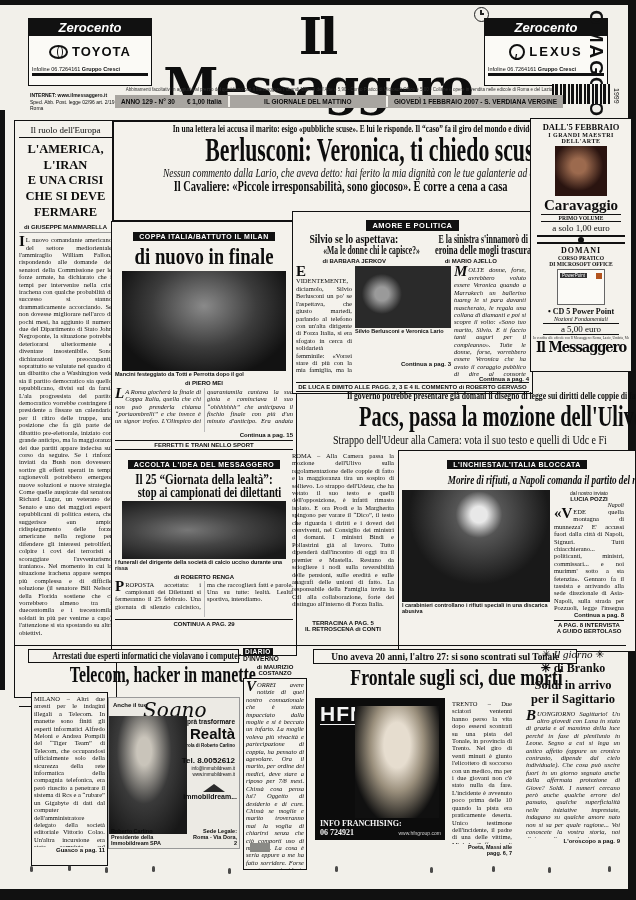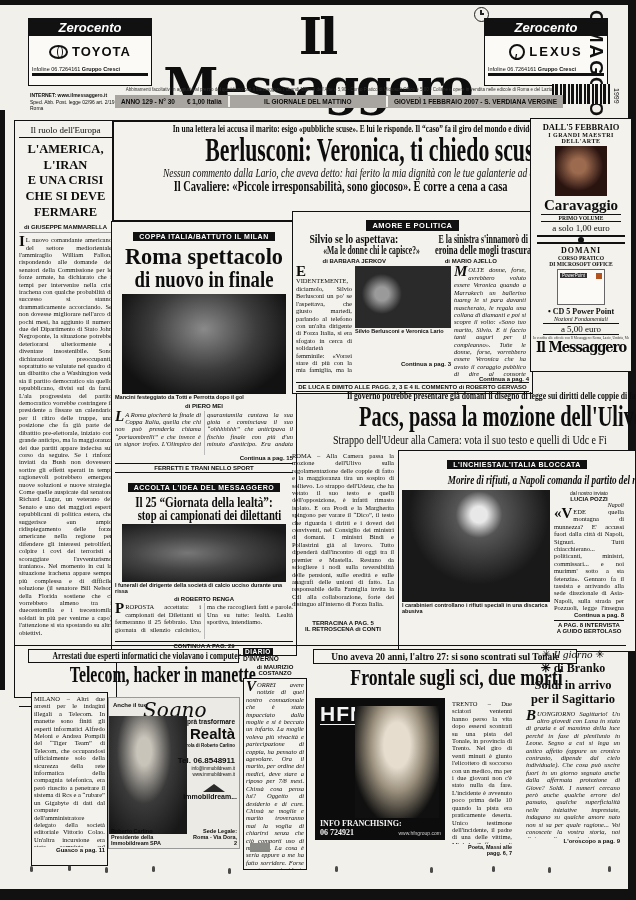--- a/index.html
+++ b/index.html
@@ -116,21 +116,20 @@
   <div class="abs box2" style="left:112px;top:120px;width:411px;height:94px;padding:2px 4px">
     <div class="center" style="font-weight:bold;font-size:9.5px"><span class="cx" style="transform:scaleX(.78)">In una lettera lei accusa il marito: esigo «pubbliche scuse». E lui le risponde. Il “caso” fa il giro del mondo e divide i politici</span></div>
     <div class="center" style="font-size:33px;font-weight:bold;line-height:1"><span class="cx" style="transform:scaleX(.66)">Berlusconi: Veronica, ti chiedo scusa</span></div>
     <div class="center" style="font-size:11.5px;font-style:italic"><span class="cx" style="transform:scaleX(.82)">Nessun commento dalla Lario, che aveva detto: hai ferito la mia dignità con le tue galanterie ad altre donne</span></div>
     <div class="center" style="font-size:14px;font-weight:bold"><span class="cx" style="transform:scaleX(.75)">Il Cavaliere: «Piccole irresponsabilità, sono giocoso». E corre a cena a casa</span></div>
   </div>
 
   <div class="abs box" style="left:111px;top:221px;width:178px;height:427px;padding:3px">
     <div class="center"><span class="tag" style="font-size:7px">COPPA ITALIA/BATTUTO IL MILAN</span></div>
     <div class="hl" style="font-size:24px;margin-top:2px">
-      <div><span class="cx" style="transform:scaleX(.93)">Roma spettacolo</span></div>
       <div><span class="cx" style="transform:scaleX(.78)">di nuovo in finale</span></div>
     </div>
     <div class="photo" style="width:164px;height:100px;margin:3px auto 0;background:radial-gradient(ellipse at 50% 35%,#8a8a8a 0%,#3c3c3c 45%,#121212 80%)"></div>
     <div class="caption">Mancini festeggiato da Totti e Perrotta dopo il gol</div>
     <div class="byline" style="margin-top:3px">di PIERO MEI</div>
     <div class="body-txt twocol dropcap" style="height:44px;margin-top:2px;font-style:italic">LA Roma giocherà la finale di Coppa Italia, quella che chi non può prenderla chiama “portaombrelli” e che invece è un signor trofeo. L'Olimpico dei quarantamila cantava la sua gioia e cominciava il suo “ohhhhhhh” che anticipava il fischio finale con più d'un minuto d'anticipo. Era andata così: Massimo Oddo era appena entrato, due minuti, in bianco Milan, numero 44 sul campo.</div>
     <div class="cont">Continua a pag. 15</div>
     <div class="ref rule-t rule-b" style="padding:1px 0;margin-top:2px">FERRETTI E TRANI NELLO SPORT</div>
     <div class="center" style="margin-top:3px"><span class="tag" style="font-size:7px">ACCOLTA L'IDEA DEL MESSAGGERO</span></div>
     <div class="hl" style="font-size:14px;margin-top:2px">
@@ -238,21 +237,21 @@
     <div class="cont">Guasco a pag. 11</div>
   </div>
 
   <div class="abs" style="left:108px;top:697px;width:130px;height:150px;background:#eceae4;border:1px solid #999">
     <div class="sans" style="position:absolute;left:4px;top:4px;font-size:6px;font-weight:bold">Anche il tuo</div>
     <div style="position:absolute;left:34px;top:0;font-family:'DejaVu Serif',serif;font-style:italic;font-weight:normal;font-size:20px">Sogno</div>
     <div class="sans" style="position:absolute;right:4px;top:20px;font-size:6.5px;font-weight:bold">saprà trasformare</div>
     <div class="sans" style="position:absolute;right:4px;top:27px;font-size:15px;font-weight:bold">Realtà</div>
     <div class="sans" style="position:absolute;right:4px;top:45px;font-size:4.5px;font-weight:bold">parola di Roberto Carlino</div>
     <div class="photo" style="position:absolute;left:0;top:18px;width:78px;height:118px;background:radial-gradient(ellipse at 45% 30%,#c9c4ba 0 12%,#3a3a3a 45%,#181818 85%)"></div>
-    <div class="sans" style="position:absolute;right:4px;top:58px;font-size:8px;font-weight:bold">Tel. 06.8548911</div>
+    <div class="sans" style="position:absolute;right:4px;top:58px;font-size:8px;font-weight:bold">Tel. 8.0052612</div>
     <div class="sans" style="position:absolute;right:4px;top:68px;font-size:4.5px">info@immobildream.it</div>
     <div class="sans" style="position:absolute;right:4px;top:74px;font-size:4.5px">www.immobildream.it</div>
     <div style="position:absolute;right:14px;top:86px;width:0;height:0;border-left:11px solid transparent;border-right:11px solid transparent;border-bottom:8px solid #2a2a2a"></div>
     <div class="sans" style="position:absolute;right:2px;top:95px;font-size:7px;font-weight:bold">immobildream...</div>
     <div class="caption" style="position:absolute;left:2px;bottom:2px;width:70px">
       <div>Roberto Carlino</div>
       <div>Presidente della Immobildream SPA</div>
     </div>
     <div class="caption" style="position:absolute;right:2px;bottom:2px;width:44px;text-align:right">
       <div>Sede Legale:</div>

